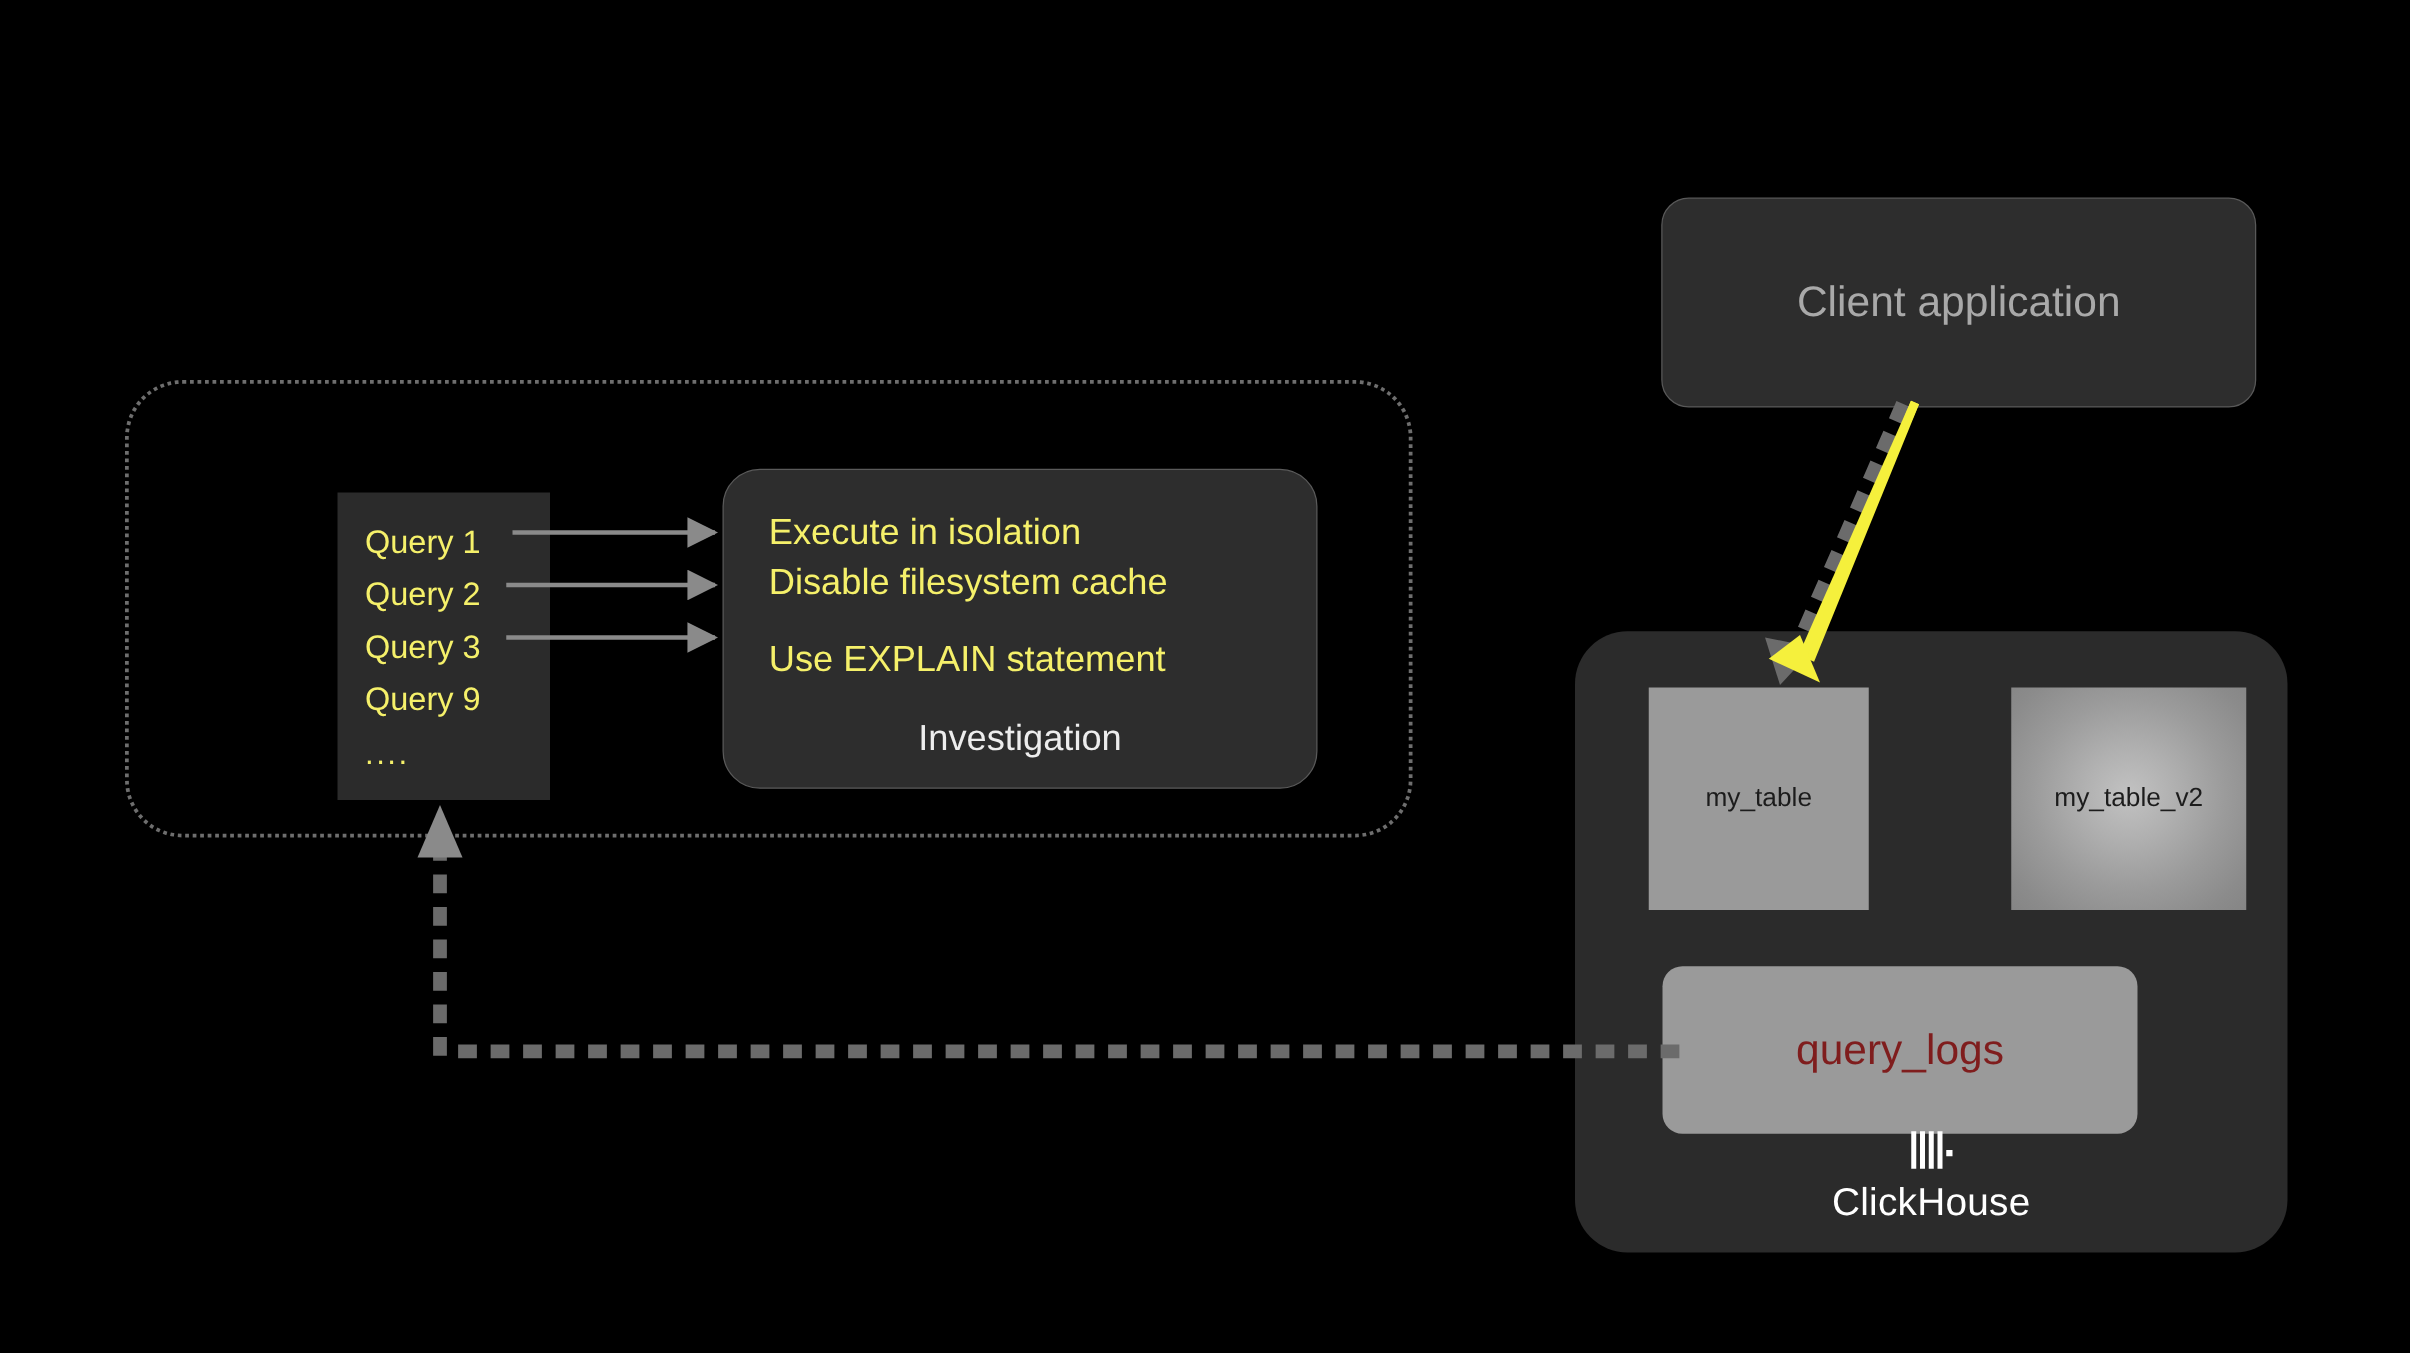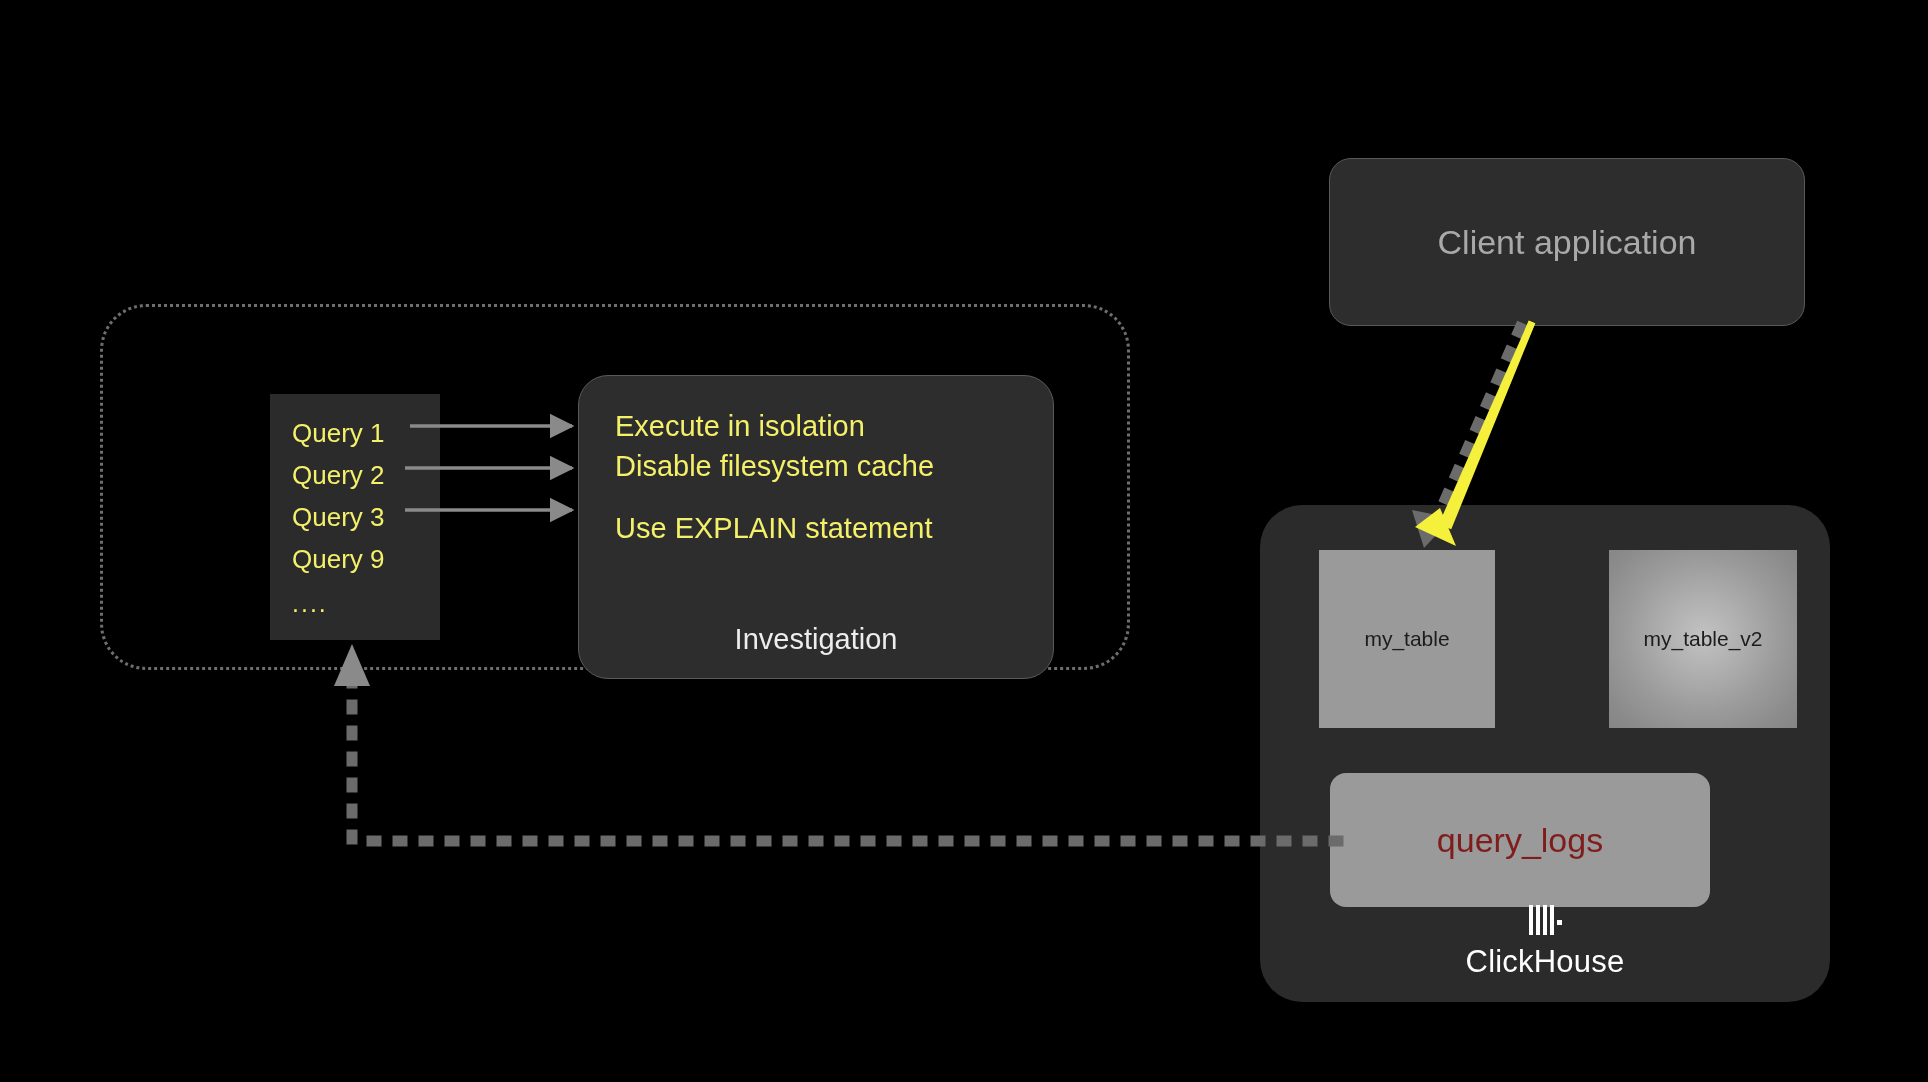--- a/index.html
+++ b/index.html
@@ -66,21 +66,21 @@
     letter-spacing: 2px;
     margin-top: 2px;
   }
 
   
   .investigation-panel {
     position: absolute;
     left: 578px;
     top: 375px;
     width: 476px;
-    height: 304px;
+    height: 256px;
     background: #2d2d2d;
     border: 1px solid #5a5a5a;
     border-radius: 30px;
     box-sizing: border-box;
     z-index: 3;
   }
   .inv-tips {
     position: absolute;
     left: 36px;
     top: 30px;

